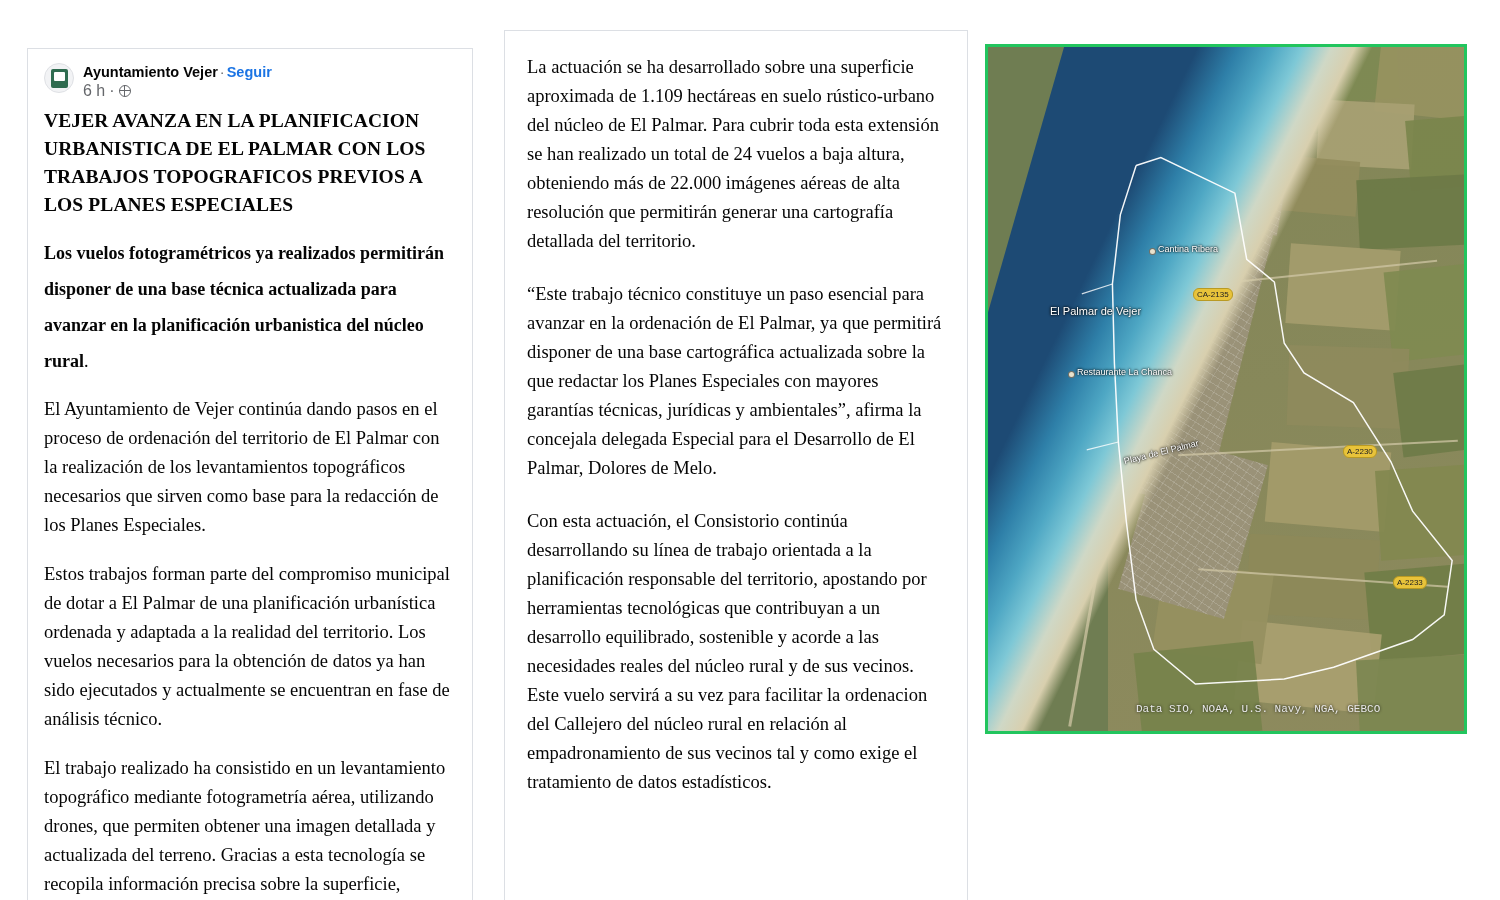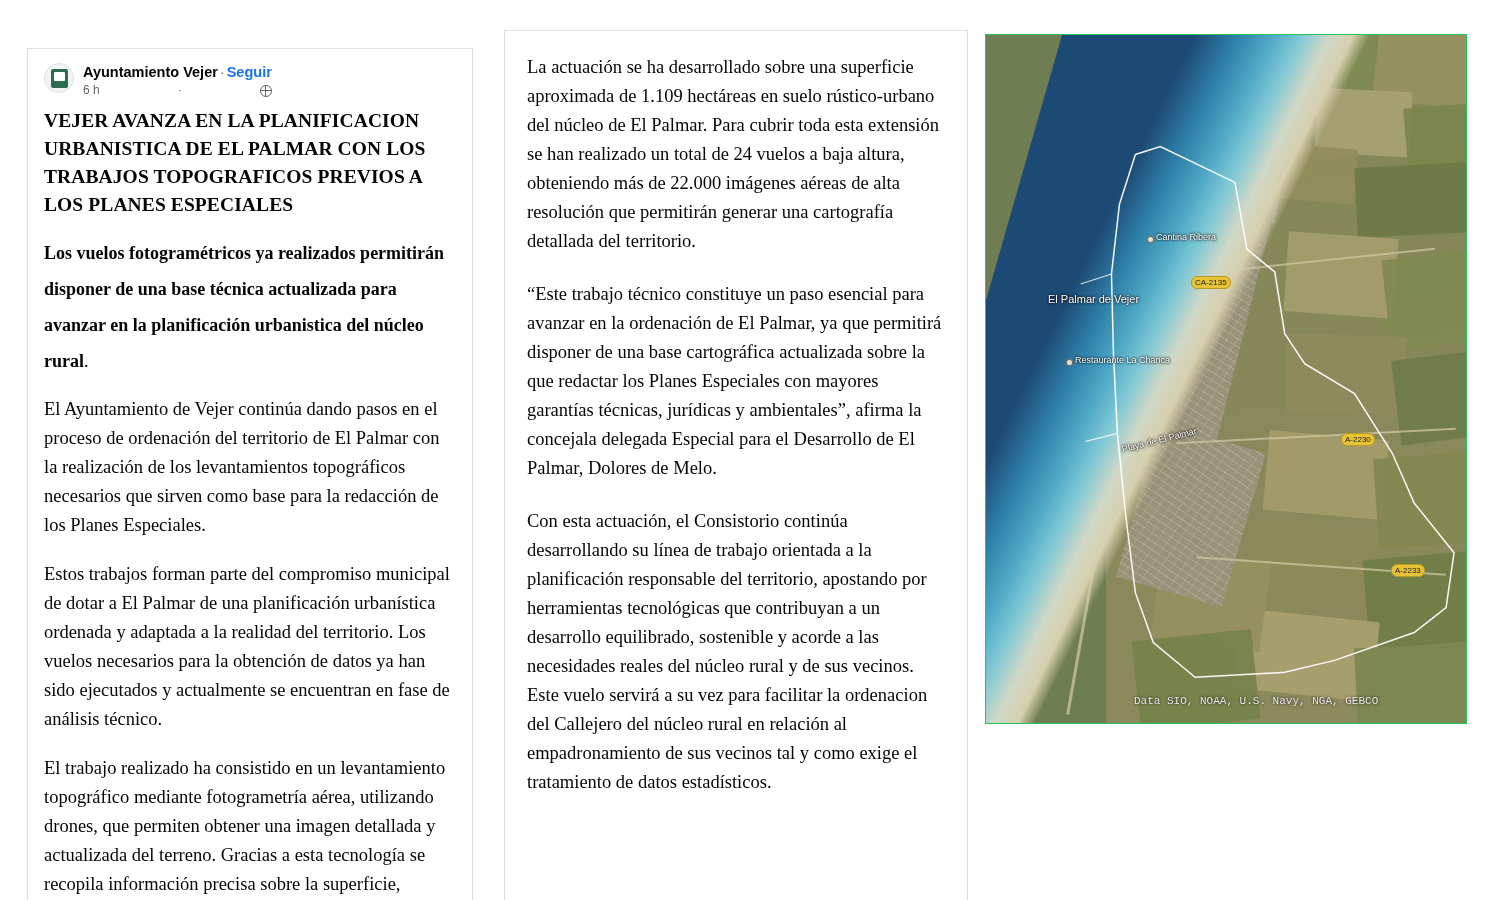--- a/index.html
+++ b/index.html
@@ -93,27 +93,26 @@
     color: #65676b;
     padding: 0 2px;
   }
   .head-line1 .follow {
     color: #1b74e4;
     font-weight: bold;
     cursor: pointer;
   }
   .head-line2 {
     margin-top: 2px;
-    font-size: 12px;
+    font-size: 16px;
     line-height: 15px;
     color: #65676b;
     display: flex;
     align-items: center;
     gap: 4px;
-    justify-content: space-between;
   }
   .head-line2 .sep { color: #65676b; }
   .globe {
     display: inline-block;
     width: 12px;
     height: 12px;
     border-radius: 50%;
     border: 1.2px solid #65676b;
     position: relative;
     box-sizing: border-box;
@@ -192,26 +191,26 @@
   .col3 {
     position: relative;
     width: 518px;
     height: 900px;
     background: #ffffff;
     overflow: hidden;
   }
   .map-frame {
     position: absolute;
     left: 3px;
-    top: 6px;
+    top: 16px;
     width: 482px;
     height: 690px;
     overflow: hidden;
     background: #6f7d52;
-    border: 1px solid #22c55e;
+    border: 3px solid #22c55e;
     box-sizing: border-box;
   }
   .map-canvas {
     position: absolute;
     inset: 0;
   }
   
   .ocean {
     position: absolute;
     left: -40px;

